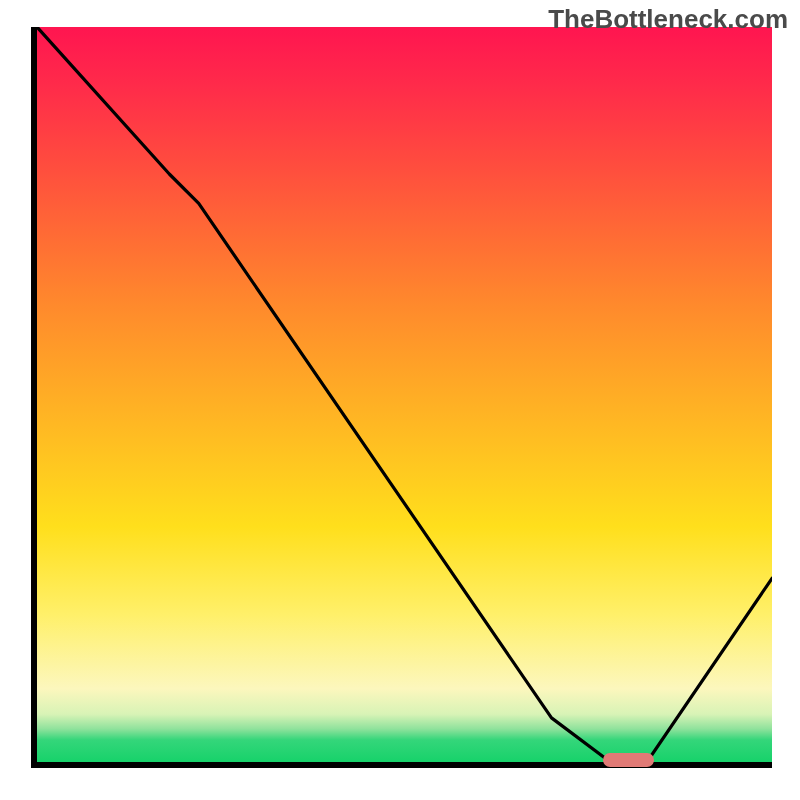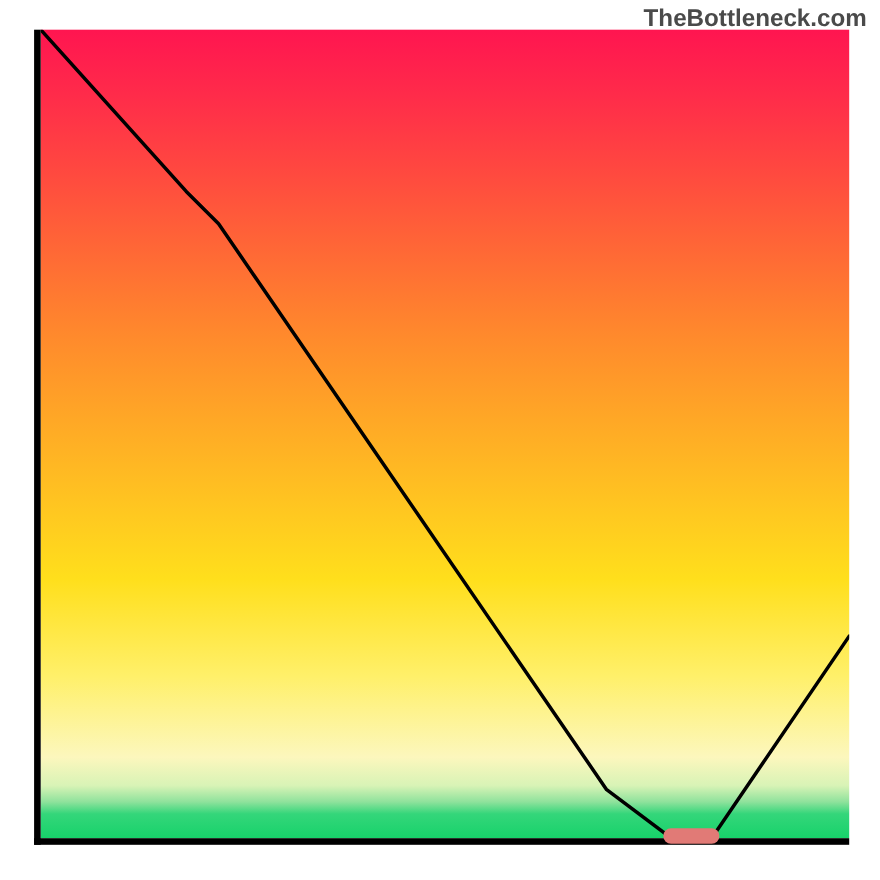--- a/index.html
+++ b/index.html
@@ -12,21 +12,21 @@
   }
   .container {
     position: relative;
     width: 800px;
     height: 800px;
   }
   .watermark {
     position: absolute;
     top: 4px;
     right: 12px;
-    font-size: 22px;
+    font-size: 26px;
     font-weight: 600;
     color: #4a4a4a;
     z-index: 20;
   }
   .plot-frame {
     position: absolute;
     left: 31px;
     top: 27px;
     width: 741px;
     height: 741px;

